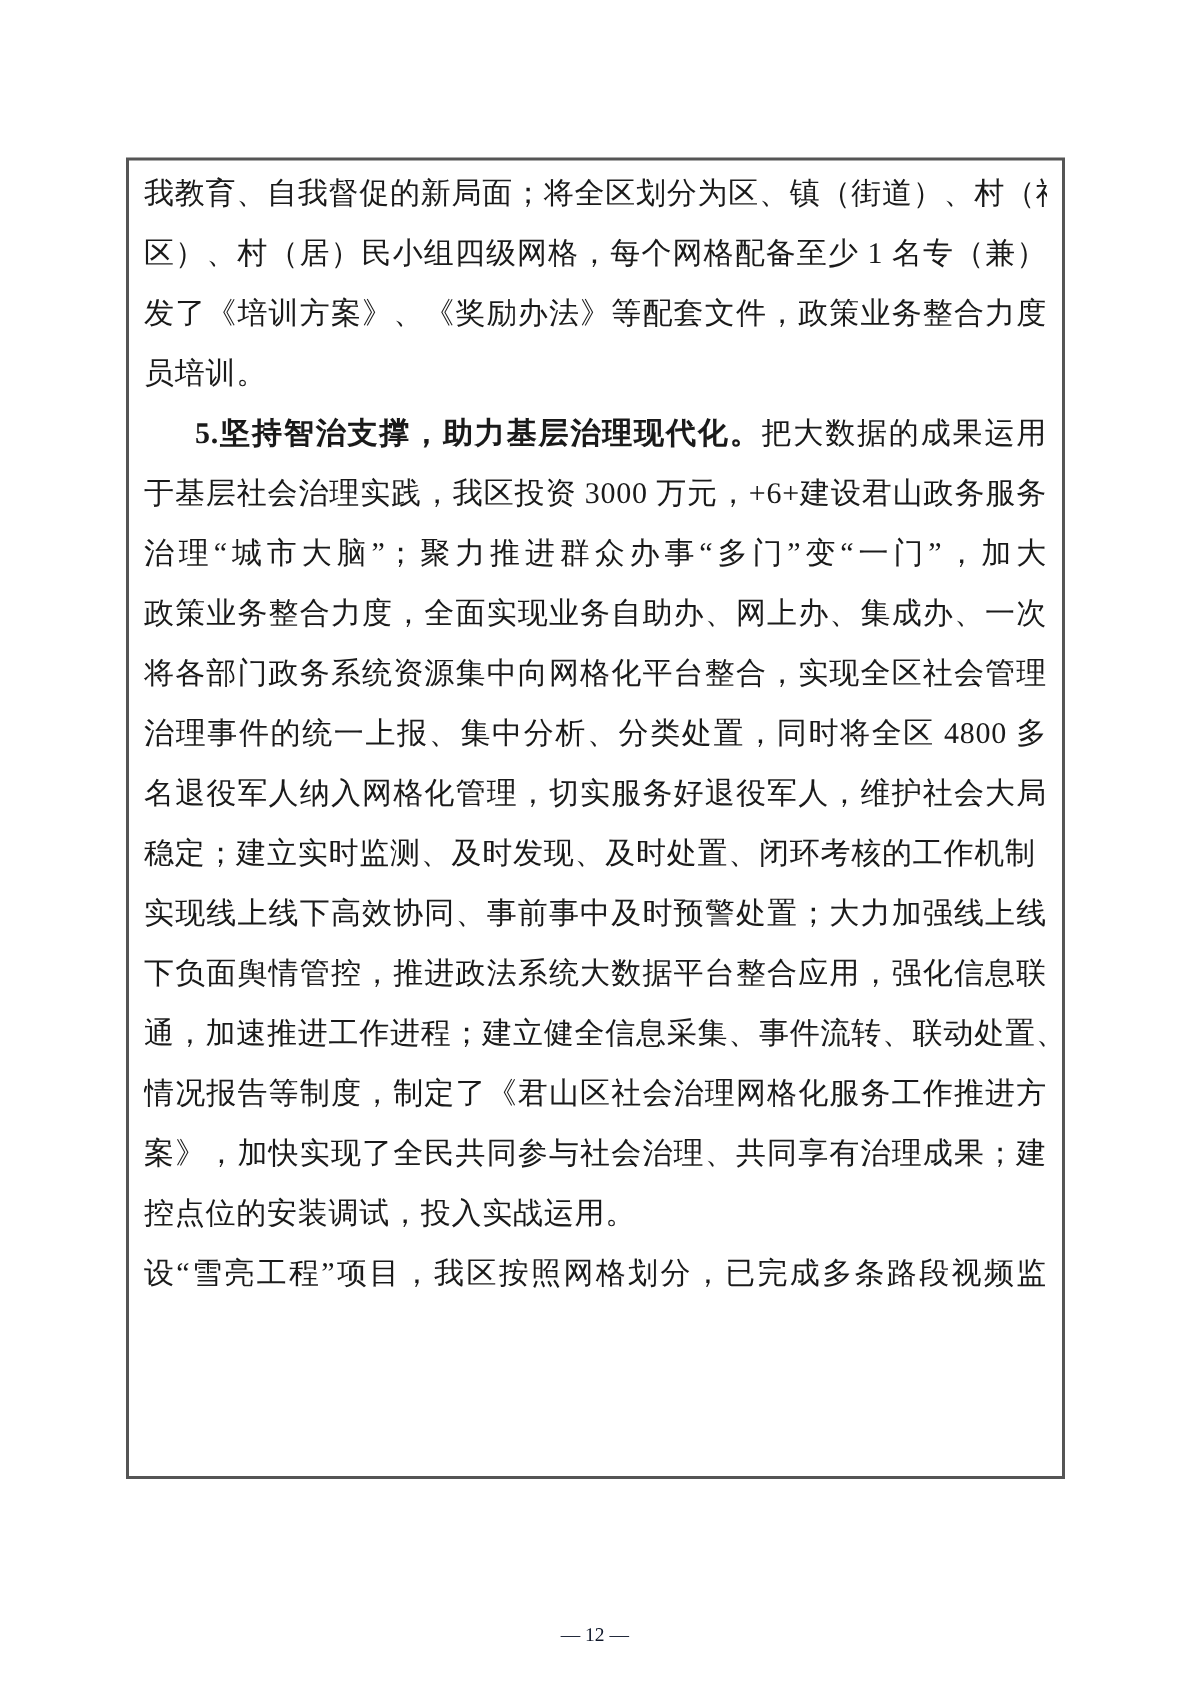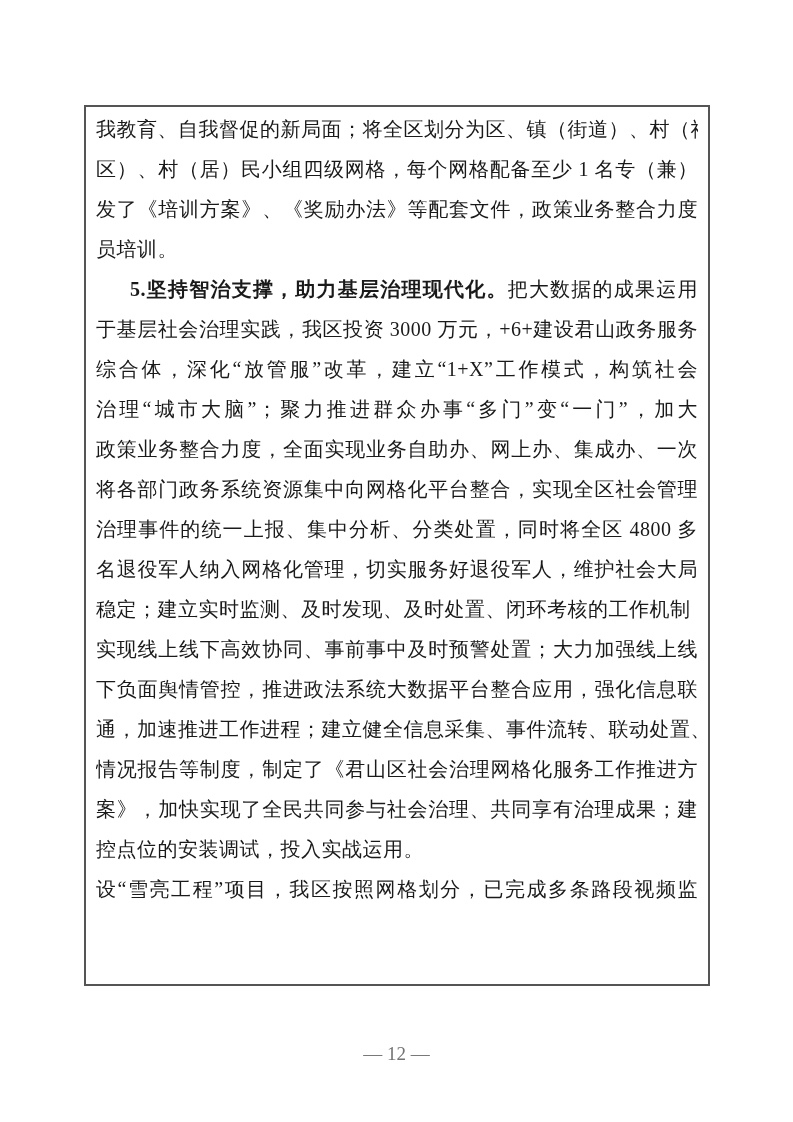--- a/index.html
+++ b/index.html
@@ -43,26 +43,26 @@
   }
   .line.indent {
     text-indent: 34px;
   }
   .bold-lead {
     font-weight: bold;
   }
   .page-number {
     position: absolute;
     left: 0;
-    top: 1040px;
+    top: 1076px;
     width: 100%;
     text-align: center;
-    font-size: 19px;
+    font-size: 13px;
     line-height: 28px;
-    color: #737373;
+    color: #0f172a;
   }
 </style>
 </head>
 <body>
 
 <div class="page">
 
   <div class="text-box">
 
     <div>
@@ -70,21 +70,20 @@
       <div class="line">区）、村（居）民小组四级网格，每个网格配备至少 1 名专（兼）</div>
       <div class="line">发了《培训方案》、《奖励办法》等配套文件，政策业务整合力度</div>
       <div class="line short">员培训。</div>
     </div>
 
     <div>
       <div class="line indent">
         <span class="bold-lead">5.坚持智治支撑，助力基层治理现代化。</span><span>把大数据的成果运用</span>
       </div>
       <div class="line">于基层社会治理实践，我区投资 3000 万元，+6+建设君山政务服务</div>
-      <div class="line">综合体，深化“放管服”改革，建立“1+X”工作模式，构筑社会</div>
       <div class="line">治理“城市大脑”；聚力推进群众办事“多门”变“一门”，加大</div>
       <div class="line">政策业务整合力度，全面实现业务自助办、网上办、集成办、一次</div>
       <div class="line">将各部门政务系统资源集中向网格化平台整合，实现全区社会管理</div>
       <div class="line">治理事件的统一上报、集中分析、分类处置，同时将全区 4800 多</div>
       <div class="line">名退役军人纳入网格化管理，切实服务好退役军人，维护社会大局</div>
       <div class="line">稳定；建立实时监测、及时发现、及时处置、闭环考核的工作机制，</div>
       <div class="line">实现线上线下高效协同、事前事中及时预警处置；大力加强线上线</div>
       <div class="line">下负面舆情管控，推进政法系统大数据平台整合应用，强化信息联</div>
       <div class="line">通，加速推进工作进程；建立健全信息采集、事件流转、联动处置、</div>
       <div class="line">情况报告等制度，制定了《君山区社会治理网格化服务工作推进方</div>

